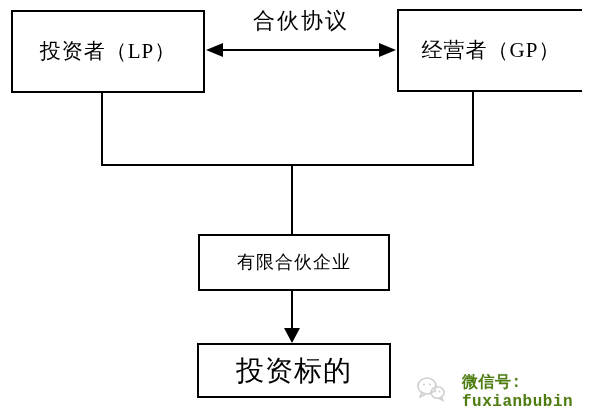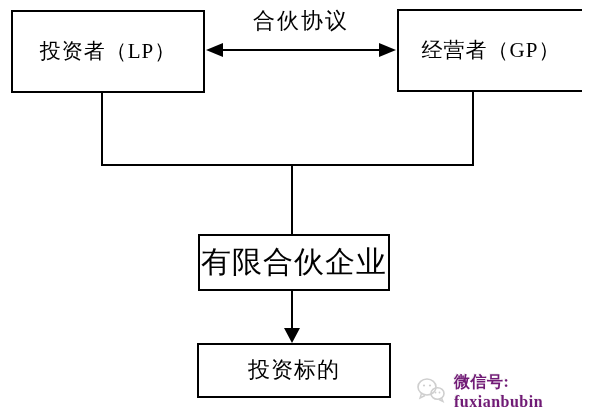--- a/index.html
+++ b/index.html
@@ -25,22 +25,22 @@
     flex-direction: column;
     align-items: center;
     justify-content: center;
     text-align: center;
     font-size: 21px;
     line-height: 1.55;
     letter-spacing: 1px;
   }
   .node-investor { left: 11px;  top: 10px;  width: 194px; height: 83px; }
   .node-operator { left: 397px; top: 9px;   width: 188px; height: 83px; text-align: right; }
-  .node-partnership { left: 198px; top: 234px; width: 192px; height: 57px; font-size: 30px; }
-  .node-target      { left: 197px; top: 343px; width: 194px; height: 55px; font-size: 22px; }
+  .node-partnership { left: 198px; top: 234px; width: 192px; height: 57px; font-size: 18px; }
+  .node-target      { left: 197px; top: 343px; width: 194px; height: 55px; font-size: 28px; }
 
   .edge-label {
     position: absolute;
     left: 221px;
     top: 6px;
     width: 160px;
     text-align: center;
     font-size: 22px;
     letter-spacing: 2px;
   }
@@ -82,23 +82,23 @@
     border-top: 15px solid #000000;
   }
 
   
   .watermark {
     position: absolute;
     left: 416px;
     top: 372px;
     display: flex;
     align-items: center;
-    gap: 8px;
-    color: #701a75;
-    font-family: Liberation Serif, serif;
+    gap: 16px;
+    color: #4d7c0f;
+    font-family: Liberation Mono, monospace;
     font-size: 16px;
     font-weight: bold;
     text-shadow: 1px 1px 0 #ffffff, -1px -1px 0 #f2f2f2;
     letter-spacing: 0.5px;
   }
   .wechat-icon { flex: 0 0 auto; }
 </style>
 </head>
 <body>
 

